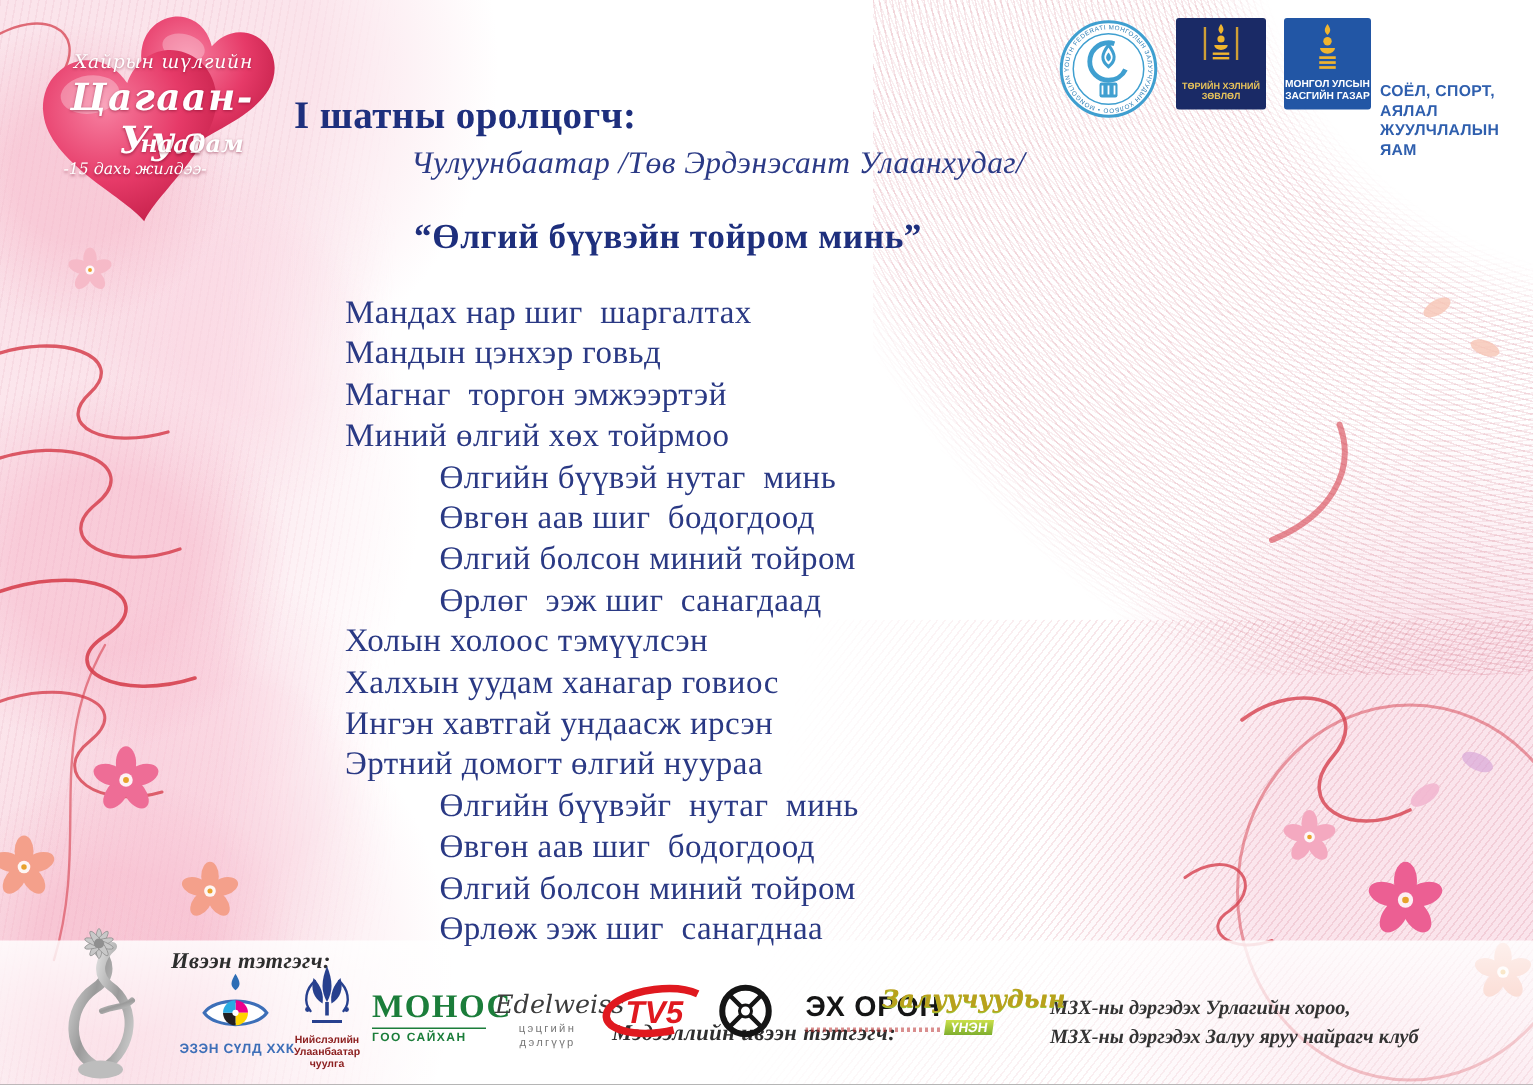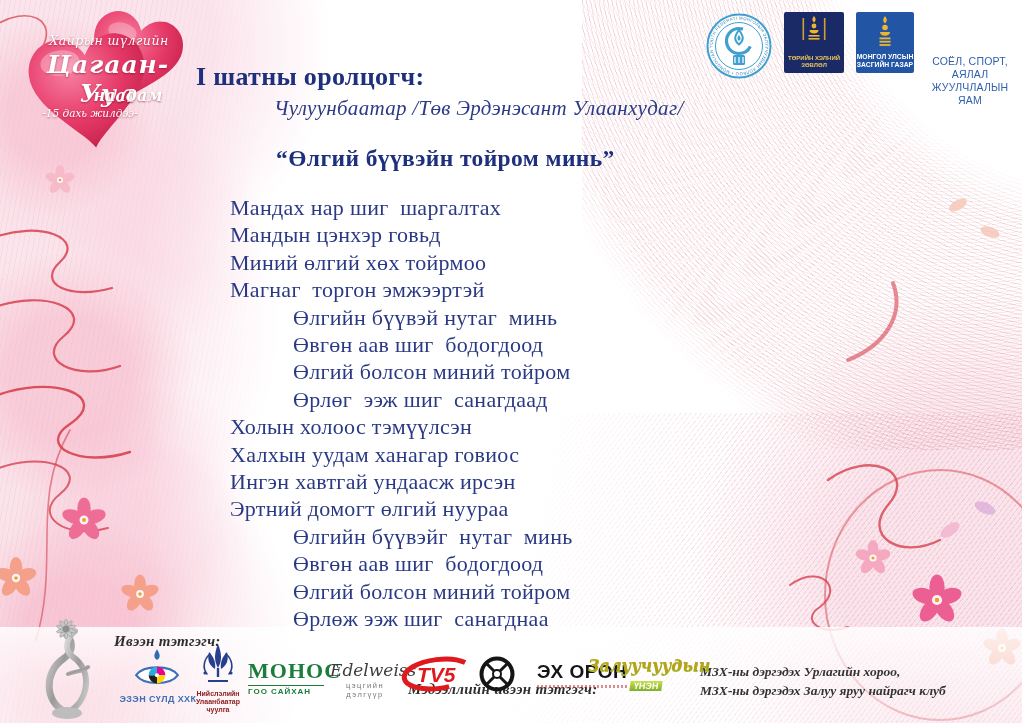--- a/index.html
+++ b/index.html
@@ -50,21 +50,21 @@
   .hlogo{position:absolute;}
   .sq-logo{display:flex;flex-direction:column;align-items:center;justify-content:flex-end;
     color:#fff;font-family:"Liberation Sans",sans-serif;text-align:center;}
   .council{left:784px;top:12px;width:60px;height:61px;background:var(--council-navy,#1a2a66);border-radius:2px;}
   .gov{left:856px;top:12px;width:58px;height:61px;background:var(--gov-blue,#2256a5);border-radius:2px;}
   .sq-logo .soyombo{position:absolute;top:4px;left:50%;transform:translateX(-50%);}
   .council .txt{font-size:6px;line-height:7px;color:#e8c35a;font-weight:bold;margin-bottom:4px;}
   .gov .txt{font-size:6.8px;line-height:8px;font-weight:bold;margin-bottom:4px;}
   .myf{left:706px;top:13px;width:66px;height:66px;}
   .ministry{left:920px;top:55px;width:100px;color:var(--ministry-blue,#2f5fae);
-    font-family:"Liberation Sans",sans-serif;font-weight:normal;font-size:10.5px;line-height:13px;letter-spacing:.2px;text-align:center;}
+    font-family:"Liberation Sans",sans-serif;font-weight:bold;font-size:10.5px;line-height:13px;letter-spacing:.2px;}
   
   .stage{position:absolute;left:196px;top:62px;font-size:26px;font-weight:bold;color:var(--navy,#1e2f7d);letter-spacing:.3px;}
   .participant{position:absolute;left:274px;top:96px;font-size:21px;font-style:italic;color:#2b3a86;letter-spacing:.3px;text-align:right;}
   .song-title{position:absolute;left:276px;top:145px;font-size:23.5px;font-weight:bold;color:var(--navy,#1e2f7d);letter-spacing:.4px;}
   .poem{position:absolute;left:230px;top:194px;font-size:22px;line-height:27.4px;color:var(--poem-navy,#2a3984);letter-spacing:.3px;}
   .poem-line{white-space:pre;}
   .poem-line.indent{padding-left:63px;}
   
   .fhead{position:absolute;font-size:15px;font-weight:bold;font-style:italic;color:#2e2e2e;letter-spacing:.3px;}
   .fh1{left:114px;top:633px;} .fh2{left:408px;top:633px;margin-top:48px;} .fh3{left:700px;top:633px;}
@@ -231,22 +231,22 @@
     <div>СОЁЛ, СПОРТ, АЯЛАЛ</div>
     <div>ЖУУЛЧЛАЛЫН ЯАМ</div>
   </div>
 
   <div class="stage">I шатны оролцогч:</div>
   <div class="participant">Чулуунбаатар  /Төв Эрдэнэсант Улаанхудаг/</div>
   <div class="song-title">“Өлгий бүүвэйн тойром минь”</div>
   <div class="poem">
       <div class="poem-line">Мандах нар шиг  шаргалтах</div>
       <div class="poem-line">Мандын цэнхэр говьд</div>
+      <div class="poem-line">Магнаг  торгон эмжээртэй</div>
       <div class="poem-line">Миний өлгий хөх тойрмоо</div>
-      <div class="poem-line">Магнаг  торгон эмжээртэй</div>
       <div class="poem-line indent">Өлгийн бүүвэй нутаг  минь</div>
       <div class="poem-line indent">Өвгөн аав шиг  бодогдоод</div>
       <div class="poem-line indent">Өлгий болсон миний тойром</div>
       <div class="poem-line indent">Өрлөг  ээж шиг  санагдаад</div>
       <div class="poem-line">Холын холоос тэмүүлсэн</div>
       <div class="poem-line">Халхын уудам ханагар говиос</div>
       <div class="poem-line">Ингэн хавтгай ундаасж ирсэн</div>
       <div class="poem-line">Эртний домогт өлгий нуураа</div>
       <div class="poem-line indent">Өлгийн бүүвэйг  нутаг  минь</div>
       <div class="poem-line indent">Өвгөн аав шиг  бодогдоод</div>

